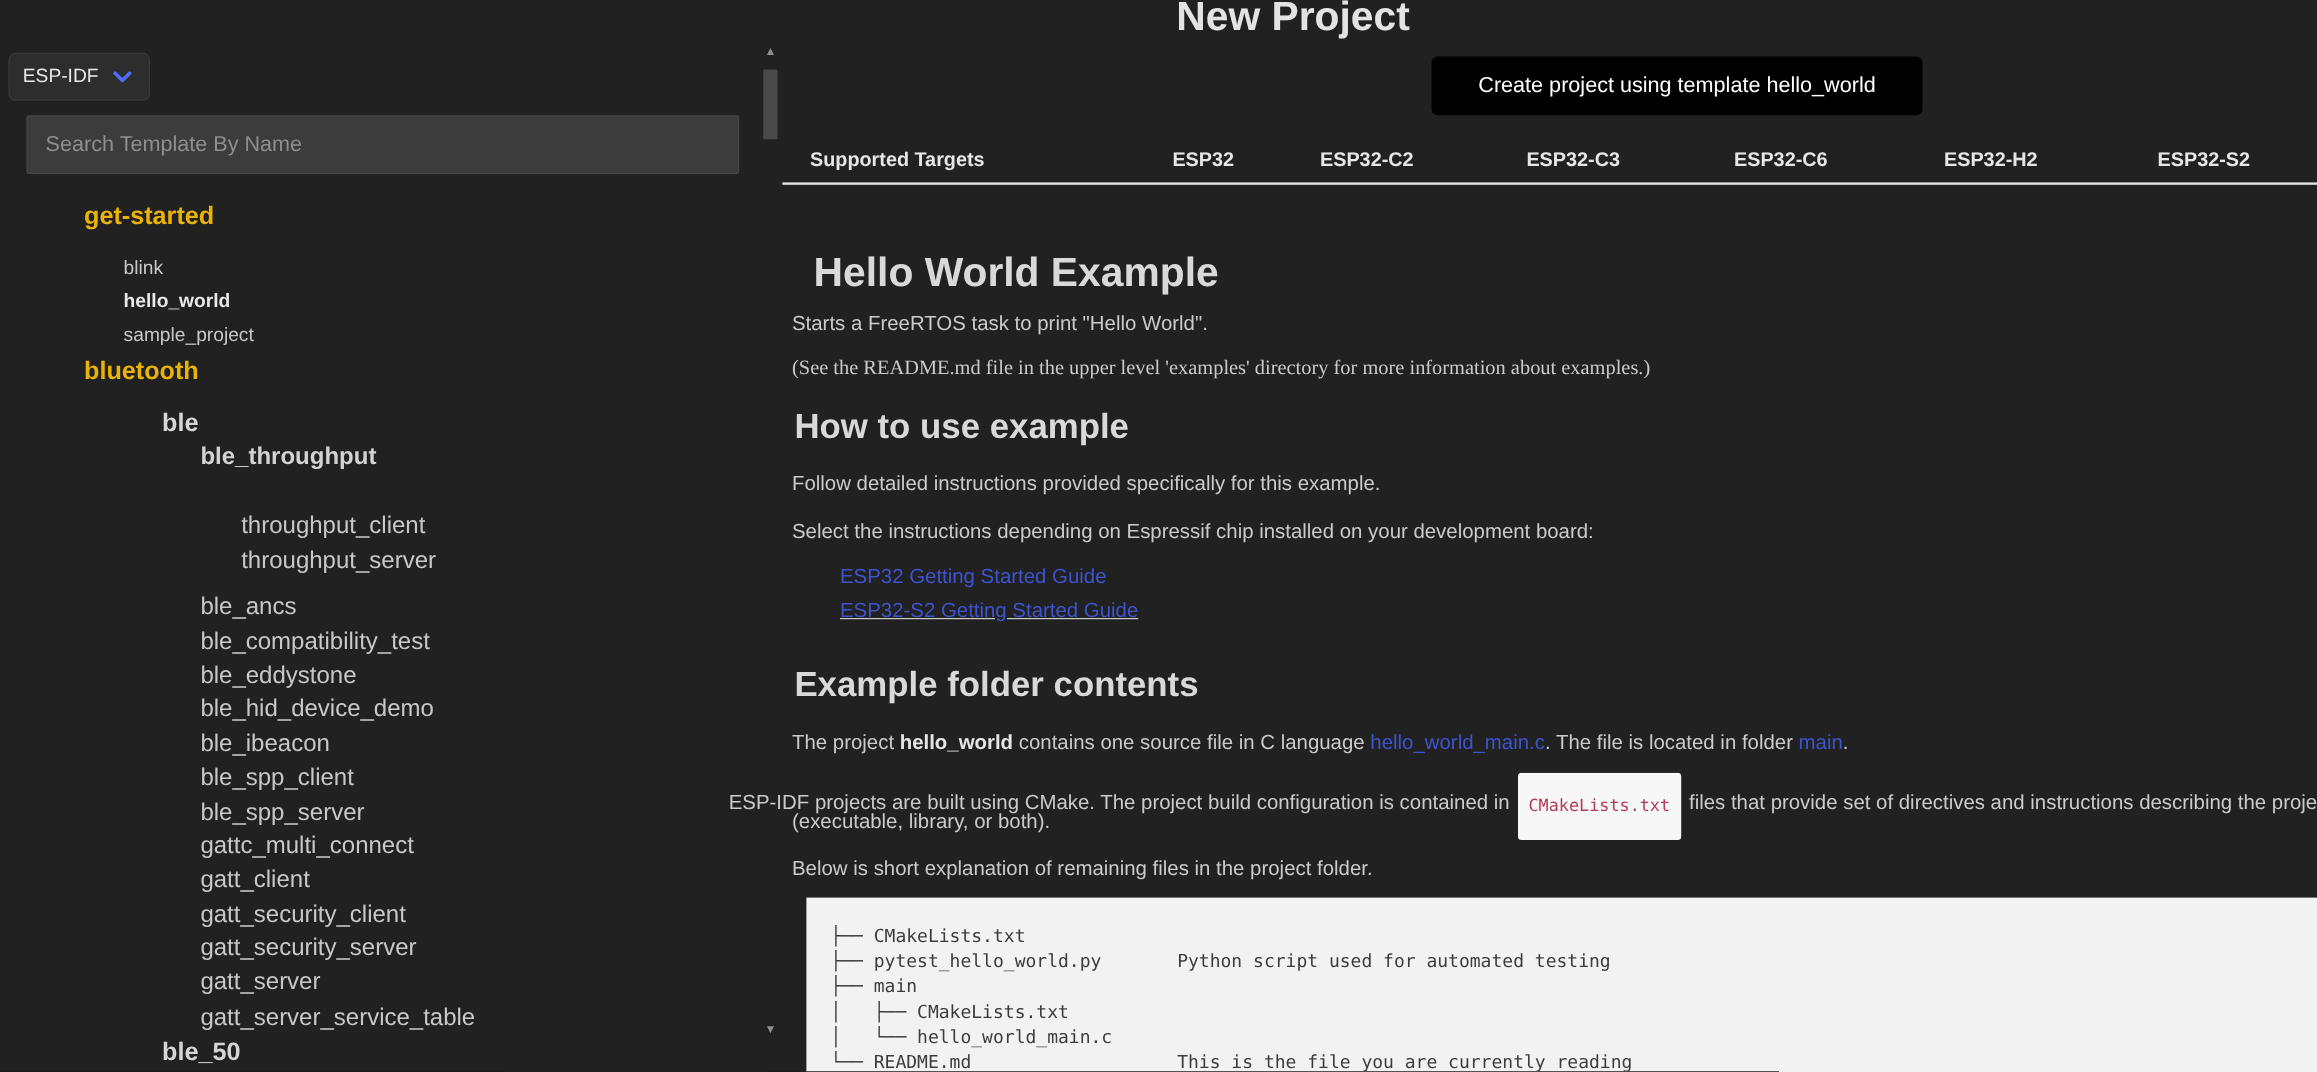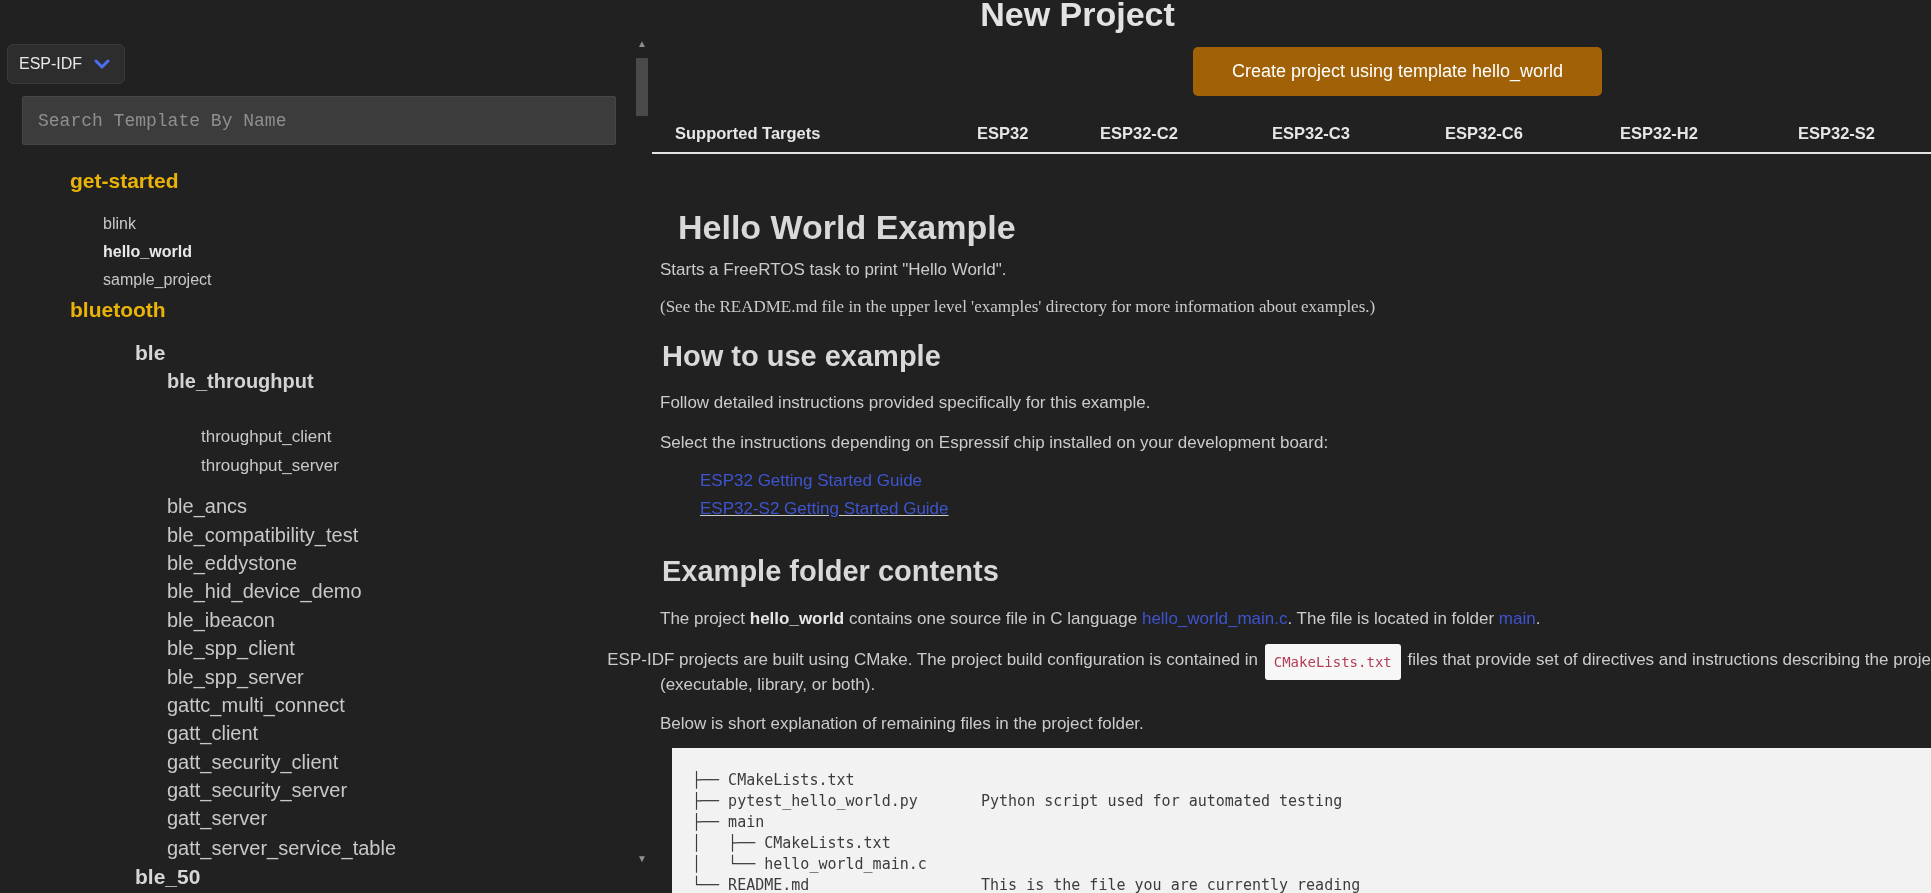--- a/index.html
+++ b/index.html
@@ -8,31 +8,31 @@
 
   
   .framework-select{position:absolute;left:7px;top:44px;width:118px;height:40px;
       background:#2d2d2d;border:1px solid #3a3a3a;border-radius:6px;
       display:flex;align-items:center;justify-content:space-between;
       padding:0 14px 0 11px;box-sizing:border-box;cursor:pointer;}
   .framework-select .lbl{color:#e8e8e8;font-size:16px;}
   .search-box{position:absolute;left:22px;top:96px;width:594px;height:49px;
       background:#3c3c3c;border:1px solid #464646;border-radius:2px;
       box-sizing:border-box;padding:0 24px 0 15px;font-size:18px;color:#dcdcdc;
-      font-family:Liberation Mono, monospace;outline:none;}
+      font-family:Liberation Sans, sans-serif;outline:none;}
   .search-box::placeholder{color:#8f8f8f;}
 
   .tree-item{position:absolute;white-space:nowrap;cursor:pointer;line-height:1;}
   .l1h{left:70px;font-size:21px;font-weight:700;color:#eab308;}
   .l1 {left:103px;font-size:16px;color:#c8c8c8;}
   .l1.sel{font-weight:700;color:#e9e9e9;}
   .l2h{left:135px;font-size:21px;font-weight:700;color:#d6d6d6;text-align:center;}
   .l25h{left:167px;font-size:20px;font-weight:700;color:#d3d3d3;}
   .l2 {left:167px;font-size:20px;color:#c8c8c8;}
-  .l3 {left:201px;font-size:17px;color:#c8c8c8;text-align:center;}
+  .l3 {left:201px;font-size:20px;color:#c8c8c8;text-align:center;}
   .tree .tree-item:nth-child(1){top:170px}
   .tree .tree-item:nth-child(2){top:216px}
   .tree .tree-item:nth-child(3){top:244px}
   .tree .tree-item:nth-child(4){top:272px}
   .tree .tree-item:nth-child(5){top:299px}
   .tree .tree-item:nth-child(6){top:342px}
   .tree .tree-item:nth-child(7){top:371px}
   .tree .tree-item:nth-child(8){top:428px}
   .tree .tree-item:nth-child(9){top:457px}
   .tree .tree-item:nth-child(10){top:496px}
@@ -56,21 +56,21 @@
       color:#8f8f8f;font-size:10px;cursor:pointer;}
   .vscroll .arrow.up{top:0;}
   .vscroll .arrow.down{top:815px;}
   .vscroll .thumb{position:absolute;left:2px;top:20px;width:12px;height:58px;
       background:#4a4a4a;border-radius:1px;cursor:pointer;}
 
   
   .page-title{position:absolute;left:655px;top:-6px;width:845px;text-align:center;
       font-size:34px;font-weight:700;color:#e3e3e3;line-height:40px;}
   .create-btn{position:absolute;left:1193px;top:47px;width:409px;height:49px;
-      background:#a16207;border:none;border-radius:5px;color:#ffffff;
+      background:#000000;border:none;border-radius:5px;color:#ffffff;
       font-size:18px;font-family:"Liberation Sans",sans-serif;cursor:pointer;}
 
   .targets-row{position:absolute;top:124px;left:0;right:0;height:20px;}
   .targets-row span{position:absolute;font-size:16.5px;font-weight:700;color:#e6e6e6;white-space:nowrap;}
   .tg0{left:675px}.tg1{left:977px}.tg2{left:1100px}.tg3{left:1272px}
   .tg4{left:1445px}.tg5{left:1620px}.tg6{left:1798px}
   .targets-underline{position:absolute;top:152px;left:652px;right:0;height:2px;background:#e4e4e4;}
 
   .doc{position:absolute;left:660px;top:0;right:0;}
   .doc h1{position:absolute;margin:16px;font-size:34px;font-weight:600;color:#d9d9d9;white-space:nowrap;}
@@ -83,21 +83,21 @@
   .p-follow{top:393px;}
   .p-select{top:433px;}
   .doc a{color:#3e54cf;text-decoration:none;cursor:pointer;}
   .link-row{position:absolute;left:40px;font-size:17px;white-space:nowrap;}
   .lk1{top:471px;} .lk2{top:499px;text-decoration:underline;}
   .h2-contents{top:555px;left:2px;}
   .p-project{top:609px;}
   .p-cmake{top:644px;right:0;overflow:hidden;}
   .p-cmake .inline-code{display:inline-block;background:#f7f7f7;color:#b43d55;
       font-family:"DejaVu Sans Mono",monospace;font-size:14px;border-radius:3px;
-      padding:10px 9px;margin:0 2px;vertical-align:-2px;}
+      padding:20px 9px;margin:0 2px;vertical-align:-2px;}
   .p-exec{top:675px;}
   .p-below{top:714px;}
   .bold-white{font-weight:700;color:#e6e6e6;}
 
   .code-block{position:absolute;left:672px;top:748px;right:0;height:160px;
       background:#f2f2f2;box-sizing:border-box;padding:22px 0 0 20px;}
   .code-block pre{margin:0;font-family:"DejaVu Sans Mono",monospace;
       font-size:15px;line-height:21px;color:#3c3c3c;white-space:pre;}
 </style>
 </head>

